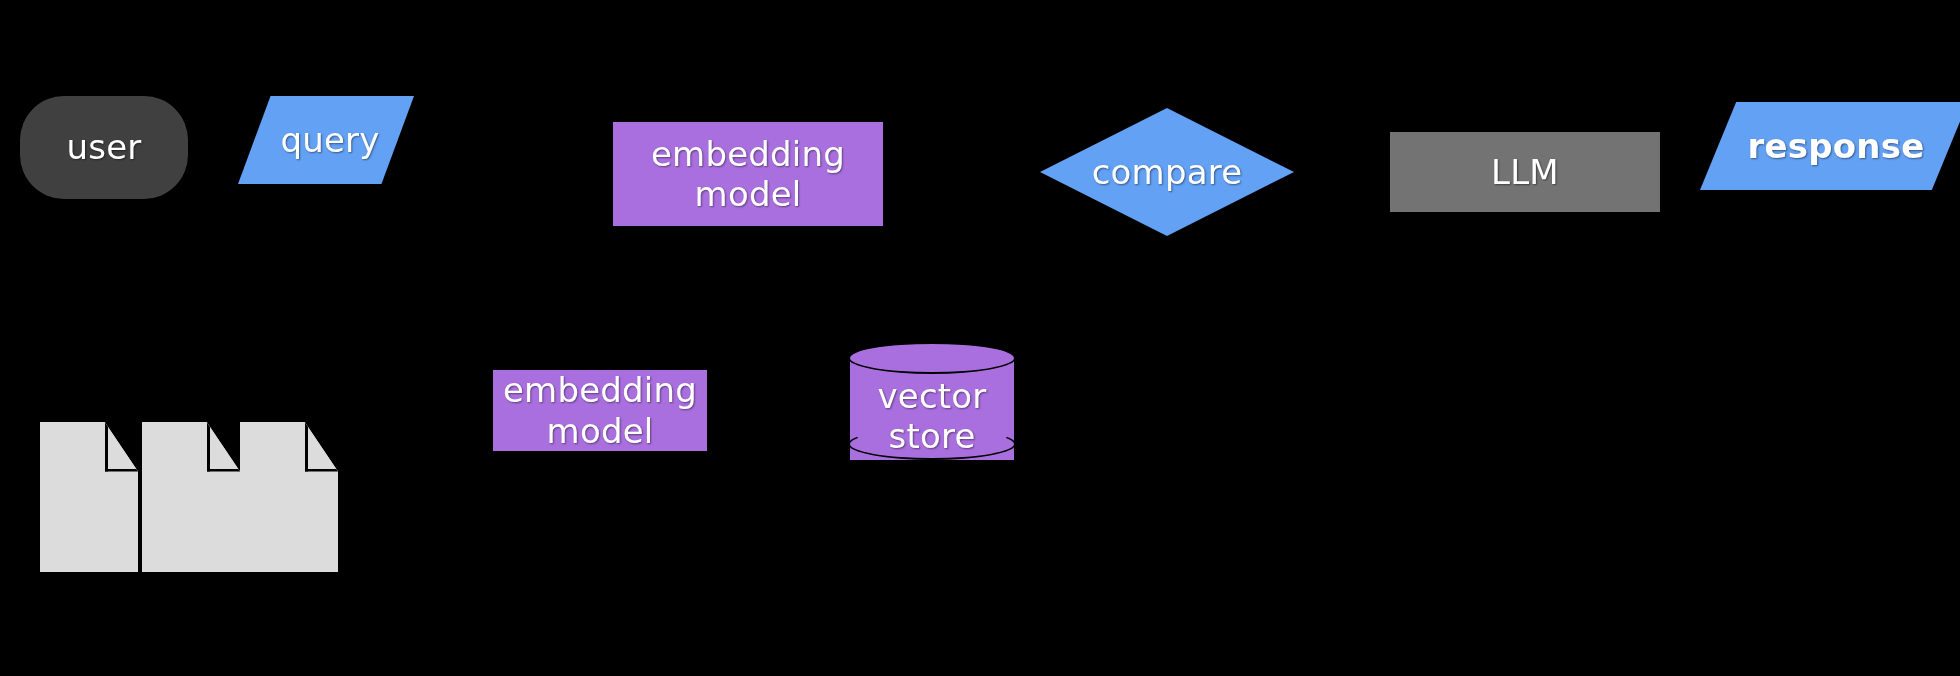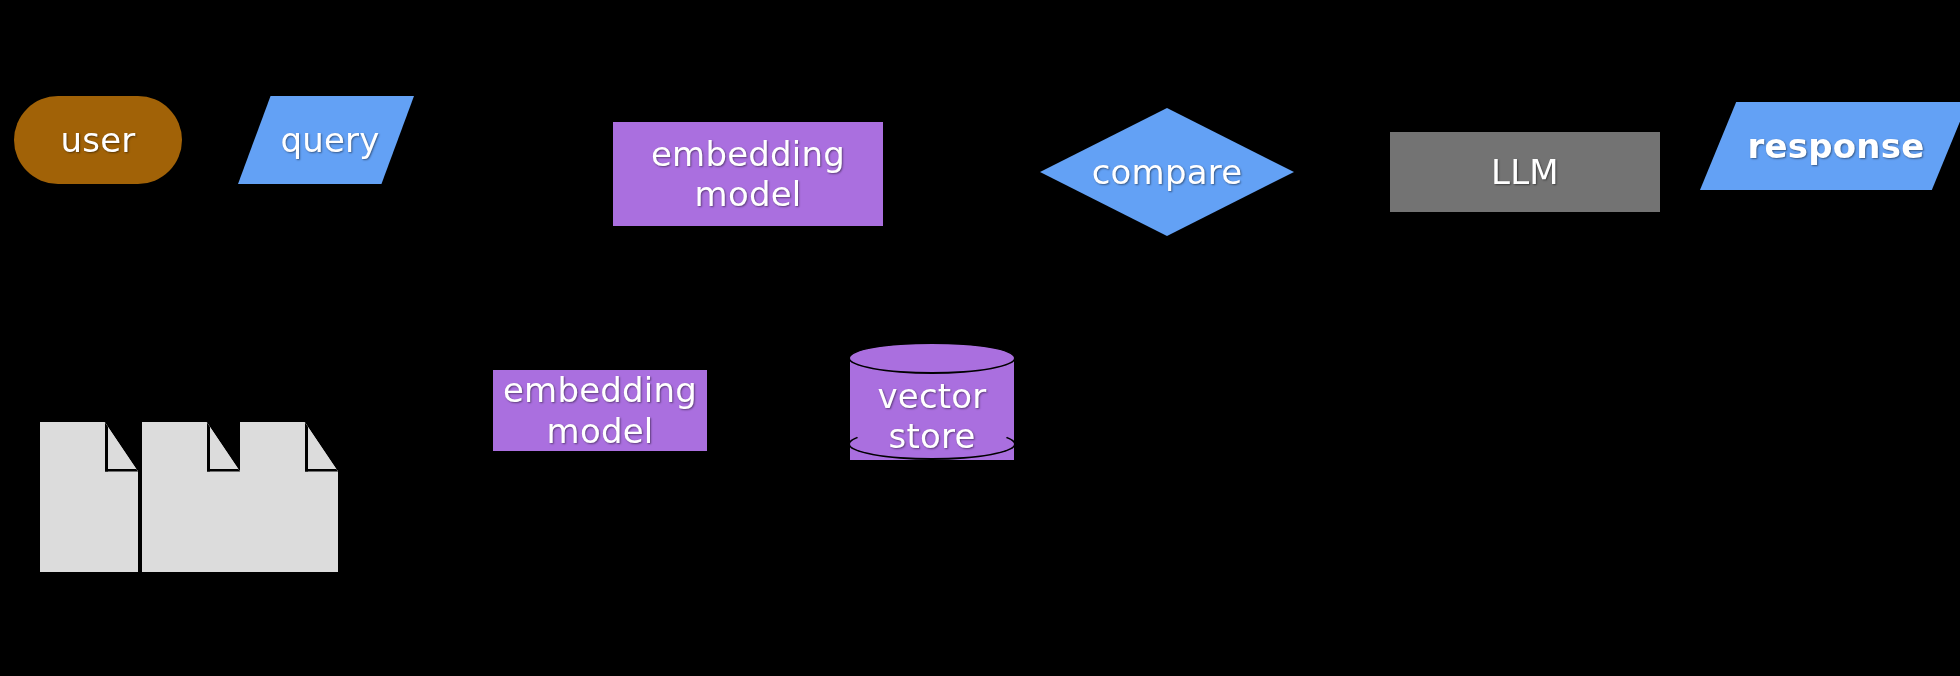--- a/index.html
+++ b/index.html
@@ -38,25 +38,25 @@
   }
   .label {
     position: relative;
     z-index: 3;
     white-space: pre-line;
     padding: 0 6px;
   }
 
   
   #node-user {
-    left: 14px;
+    left: 20px;
     top: 96px;
     width: 168px;
-    height: 88px;
-    background: #a16207;
+    height: 103px;
+    background: #404040;
     border-radius: 44px;
   }
 
   
   #node-query {
     left: 238px;
     top: 96px;
     width: 176px;
     height: 88px;
   }

